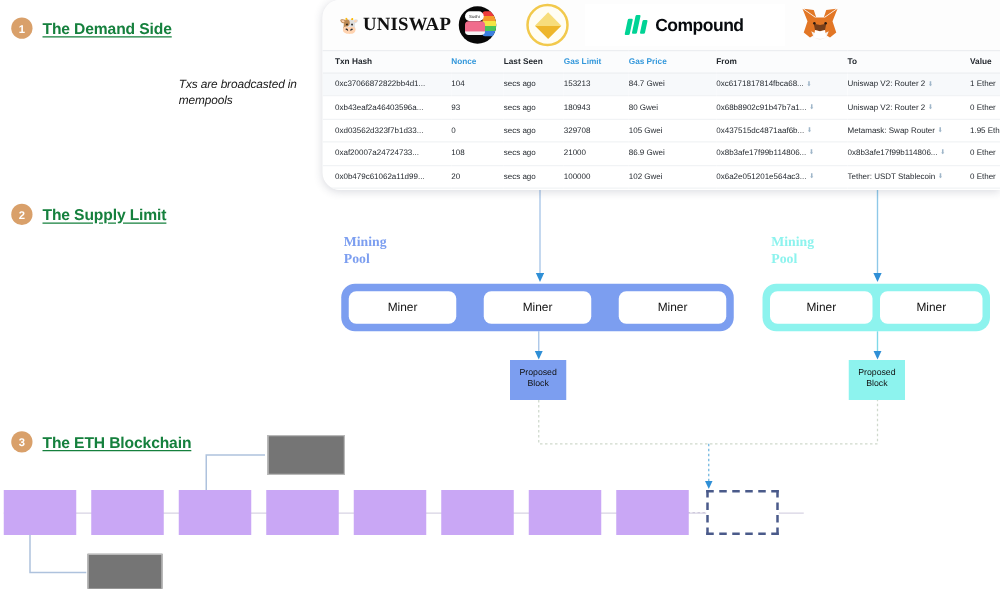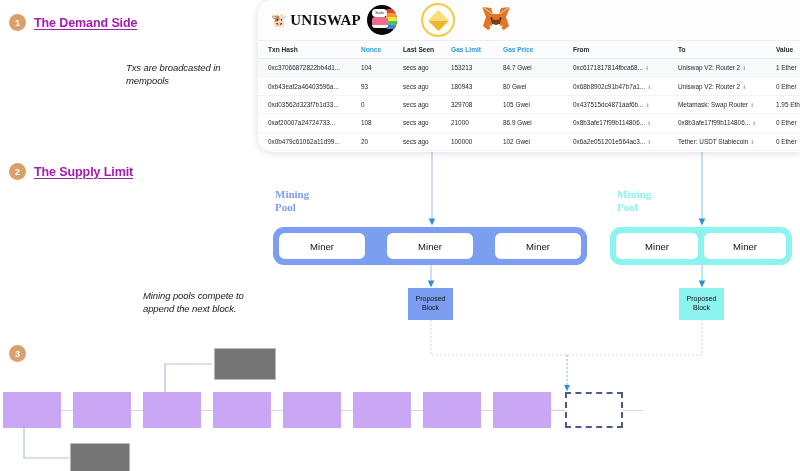--- a/index.html
+++ b/index.html
@@ -15,21 +15,21 @@
   
   .sec{position:absolute;display:flex;align-items:center;gap:8px;}
   .sec-num{
     width:17px;height:17px;border-radius:50%;
     background:#d9a06a;color:#ffffff;
     font-size:9px;font-weight:bold;
     display:flex;align-items:center;justify-content:center;
     flex:0 0 auto;
   }
   .sec-title{
-    font-size:12.5px;font-weight:bold;color:#a21caf;
+    font-size:12.5px;font-weight:bold;color:#15803d;
     text-decoration:underline;text-underline-offset:2px;
     white-space:nowrap;letter-spacing:-0.1px;
   }
 
   
   .caption{
     position:absolute;font-style:italic;font-size:9.5px;
     color:#1a1a1a;line-height:1.35;letter-spacing:-0.1px;
   }
 
@@ -195,21 +195,21 @@
 
     <path d="M165,410 L165,364 L212,364" stroke="#aec2dd" stroke-width="1.2" fill="none"></path>
     <path d="M24,428 L24,458 L69,458" stroke="#aec2dd" stroke-width="1.2" fill="none"></path>
   </svg>
 
   <div class="sec" style="left:9px;top:14px;">
     <div class="sec-num">1</div>
     <div class="sec-title">The Demand Side</div>
   </div>
 
-  <div class="caption" style="left:126px;top:62px;width:110px;">Txs are broadcasted in mempools</div>
+  <div class="caption" style="left:143px;top:62px;width:110px;">Txs are broadcasted in mempools</div>
 
   <div class="mempool-card">
 
     <div class="logo-bar">
 
       <div class="logo-slot uni">
         <span class="uni-mark">🐮</span>
         <span class="uni-word">UNISWAP</span>
       </div>
 
@@ -220,20 +220,28 @@
           <div class="sushi-body"></div>
         </div>
       </div>
 
       <div class="logo-slot aave">
         <div class="aave-ring">
           <div class="aave-dia"></div>
         </div>
       </div>
 
+      <div class="logo-slot comp">
+        <div class="comp-mark">
+          <div class="comp-bar" style="left:0px;top:4px;width:4px;height:13px;"></div>
+          <div class="comp-bar" style="left:6px;top:1px;width:4px;height:15px;"></div>
+          <div class="comp-bar" style="left:12px;top:5px;width:4px;height:11px;"></div>
+        </div>
+        <div class="comp-word">Compound</div>
+      </div>
 
       <div class="logo-slot mm">
         <svg class="mm-fox" viewBox="0 0 32 30">
           <path d="M3,2 L13,9 L11,3 Z" fill="#e17726"></path>
           <path d="M29,2 L19,9 L21,3 Z" fill="#e27625"></path>
           <path d="M2,2 L6,12 L3,21 L8,25 L13,22 L16,24 L19,22 L24,25 L29,21 L26,12 L30,2 L20,9 L12,9 Z" fill="#e27625"></path>
           <path d="M6,12 L11,14 L10,18 L4,19 Z" fill="#d5bfb2" opacity="0.0"></path>
           <path d="M9,20 L13,22 L16,24 L19,22 L23,20 L21,25 L16,27 L11,25 Z" fill="#f6f2ee"></path>
           <path d="M11,14 L16,15 L21,14 L20,19 L16,20 L12,19 Z" fill="#763e1a"></path>
           <path d="M16,20 L12,19 L11,25 L16,26 L21,25 L20,19 Z" fill="#ffffff"></path>
@@ -311,21 +319,20 @@
         </tr>
       </tbody>
     </table>
   </div>
 
   <div class="sec" style="left:9px;top:163px;">
     <div class="sec-num">2</div>
     <div class="sec-title">The Supply Limit</div>
   </div>
 
-  <div class="caption" style="left:143px;top:290px;width:110px;">Mining pools compete to append the next block.</div>
 
   <div class="pool-label pl-blue">Mining<br>Pool</div>
   <div class="pool-label pl-cyan">Mining<br>Pool</div>
 
   <div class="pool pool-blue">
     <div class="miner">Miner</div>
     <div class="miner">Miner</div>
     <div class="miner">Miner</div>
   </div>
 
@@ -336,20 +343,21 @@
 
   <div class="pblock pb-blue">
       <span>Proposed Block</span>
     </div>
   <div class="pblock pb-cyan">
       <span>Proposed Block</span>
     </div>
 
   <div class="sec" style="left:9px;top:345px;">
     <div class="sec-num">3</div>
+    <div class="sec-title">The ETH Blockchain</div>
   </div>
 
   <div class="chainline"></div>
 
   <div class="blk" style="left:3px;"></div>
   <div class="blk" style="left:73px;"></div>
   <div class="blk" style="left:143px;"></div>
   <div class="blk" style="left:213px;"></div>
   <div class="blk" style="left:283px;"></div>
   <div class="blk" style="left:353px;"></div>

